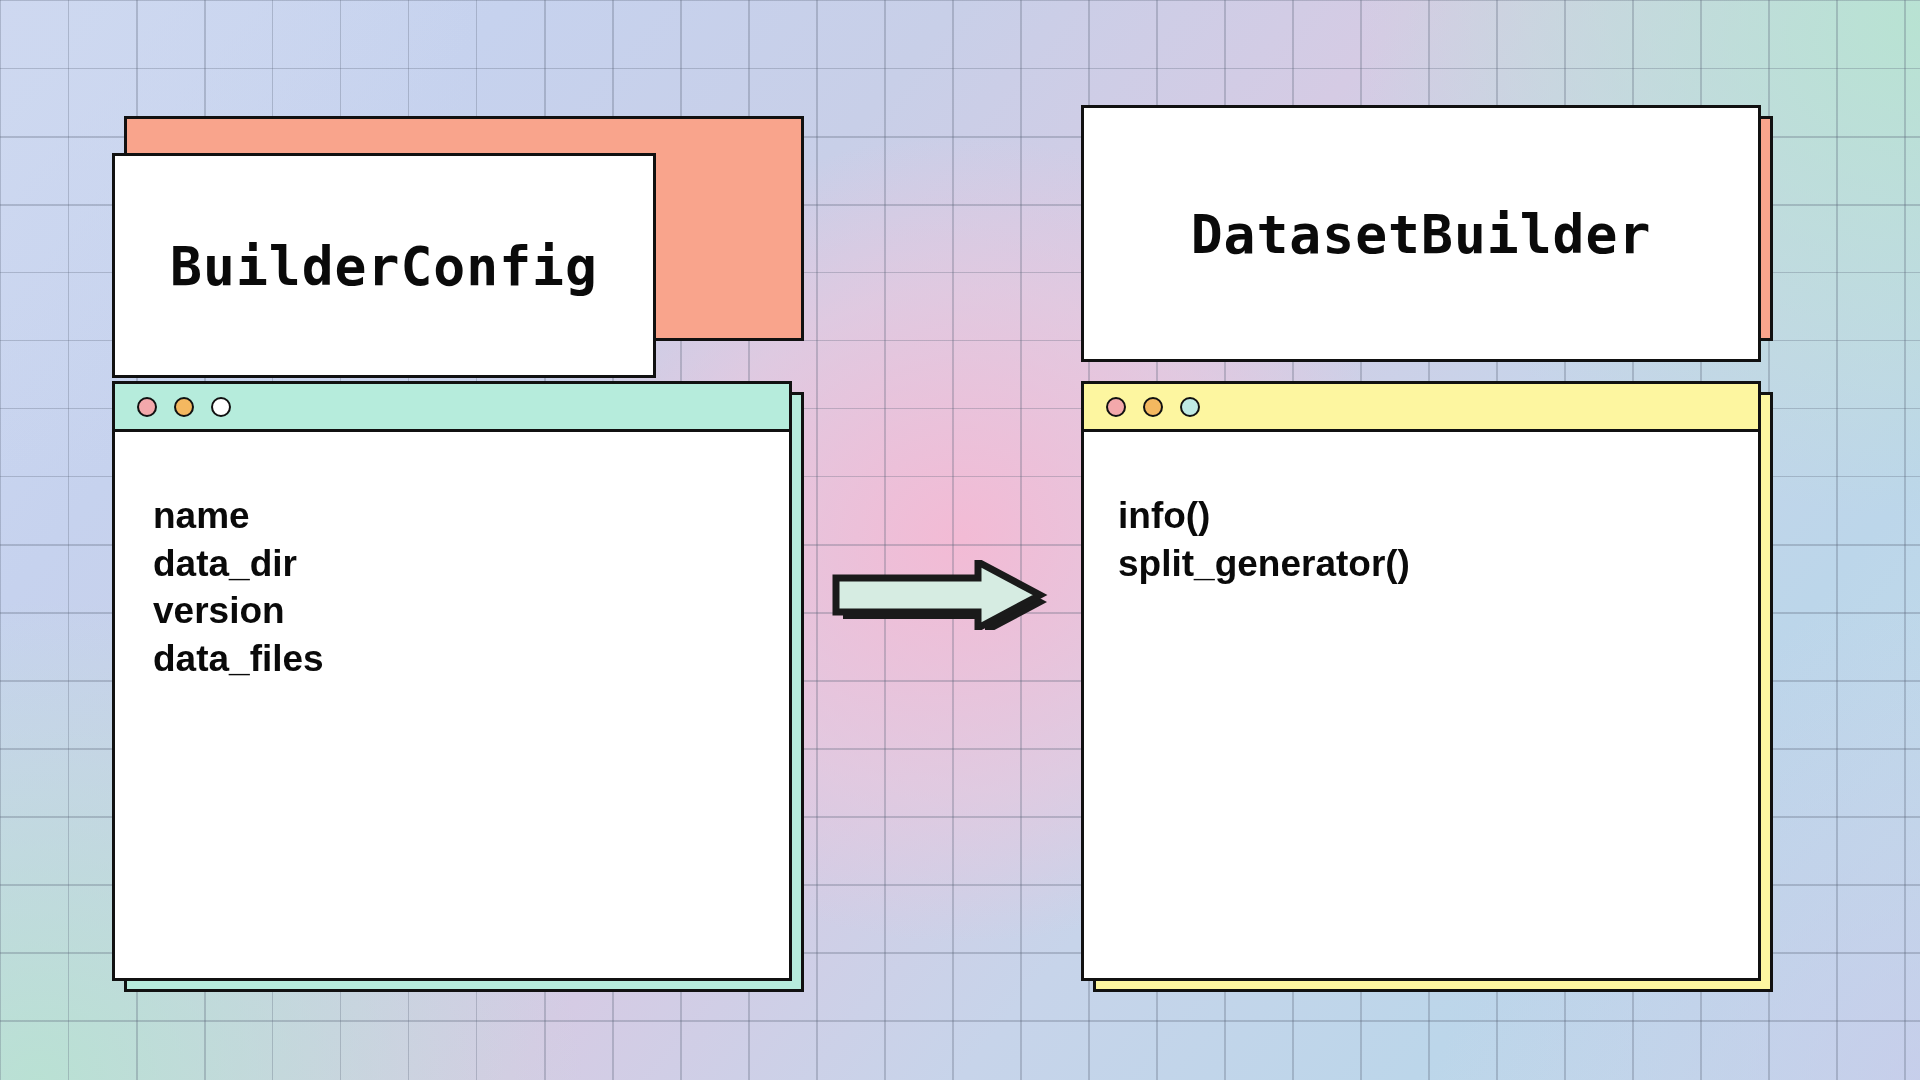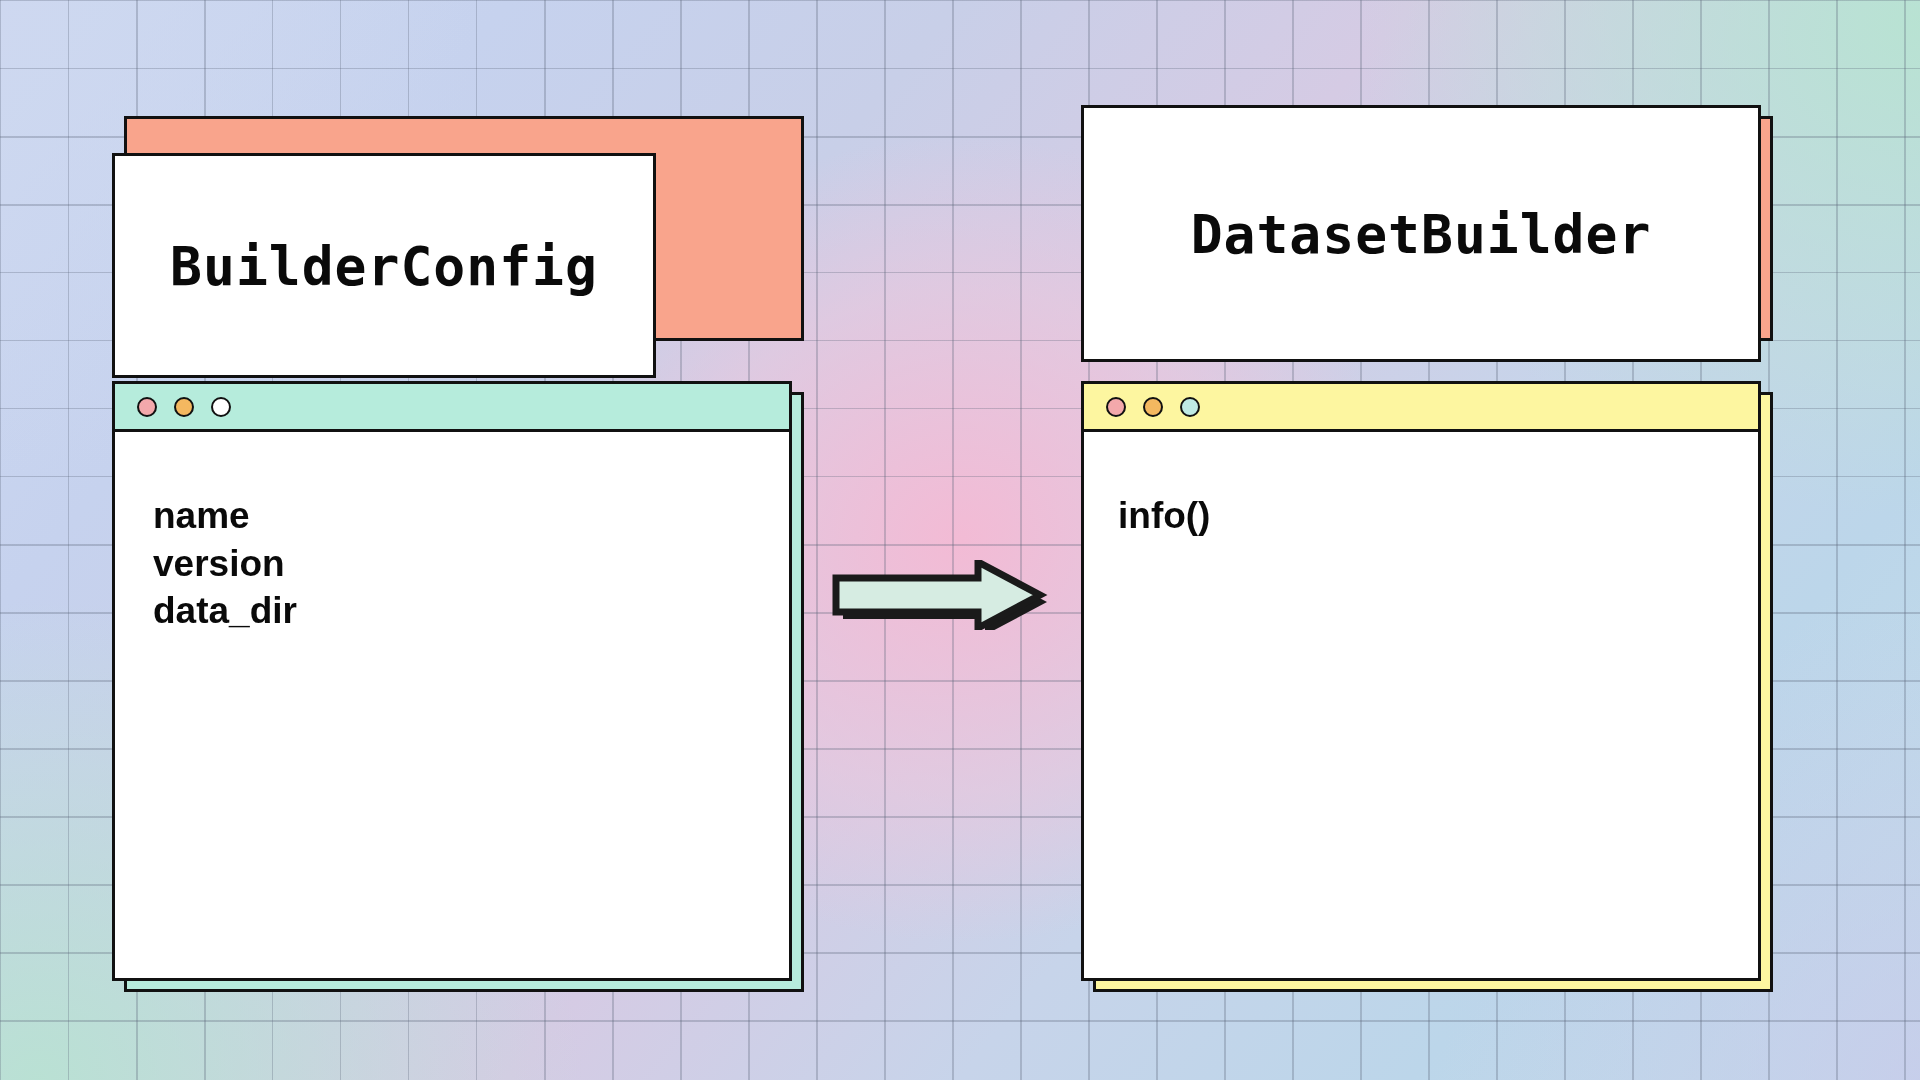--- a/index.html
+++ b/index.html
@@ -139,22 +139,23 @@
 
     <div class="titlebar" style="background:#b6ecdc;">
       <span class="dot" style="background:#f3a8ab;"></span>
       <span class="dot" style="background:#f4b860;"></span>
       <span class="dot" style="background:#ffffff;"></span>
     </div>
 
     <div class="win-body">
       <div class="member-list">
         <div>name</div>
+        <div>data_dir</div>
         <div>version</div>
-        <div>data_dir</div>
+        <div>data_files</div>
       </div>
     </div>
   </div>
 
   <div id="arrow-wrap" style="left:828px; top:560px; width:220px; height:70px;">
     <svg width="220" height="70" viewBox="0 0 220 70" xmlns="http://www.w3.org/2000/svg">
 
       <polygon points="8,18 150,18 150,2 212,35 150,68 150,52 8,52" fill="#1a1a1a" transform="translate(7,7)"></polygon>
 
       <polygon points="8,18 150,18 150,2 212,35 150,68 150,52 8,52" fill="#d6ece2" stroke="#1a1a1a" stroke-width="7" stroke-linejoin="miter"></polygon>
@@ -173,17 +174,18 @@
 
     <div class="titlebar" style="background:#fdf6a0;">
       <span class="dot" style="background:#f3a8ab;"></span>
       <span class="dot" style="background:#f4b860;"></span>
       <span class="dot" style="background:#bfeae4;"></span>
     </div>
 
     <div class="win-body" style="padding-left:34px;">
       <div class="member-list">
         <div>info()</div>
+        <div>split_generator()</div>
       </div>
     </div>
   </div>
 
 </div>
 
 </body></html>

